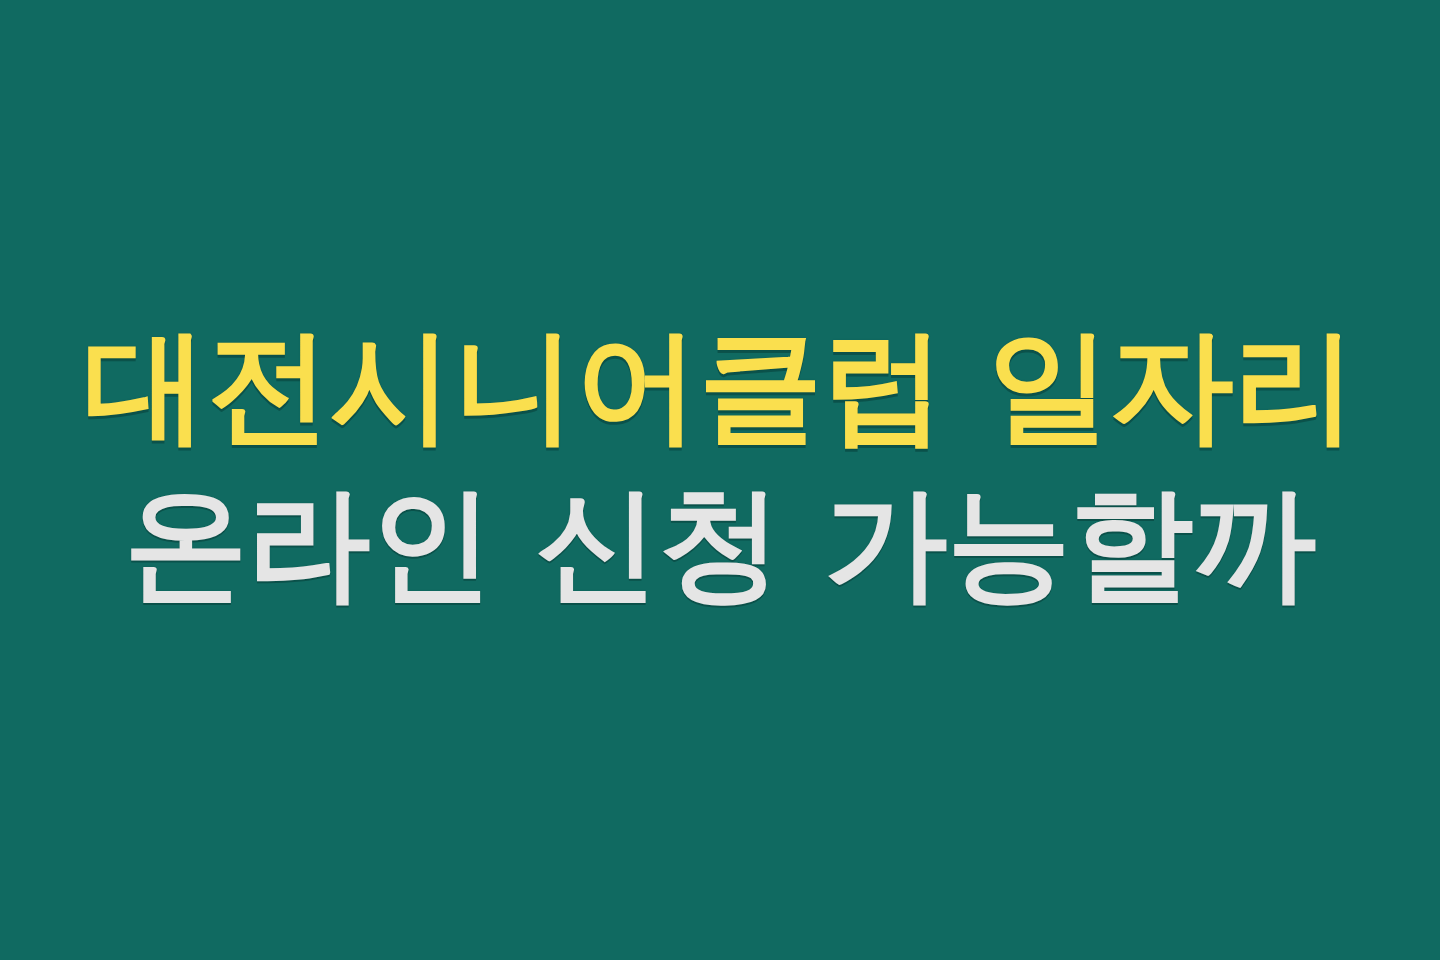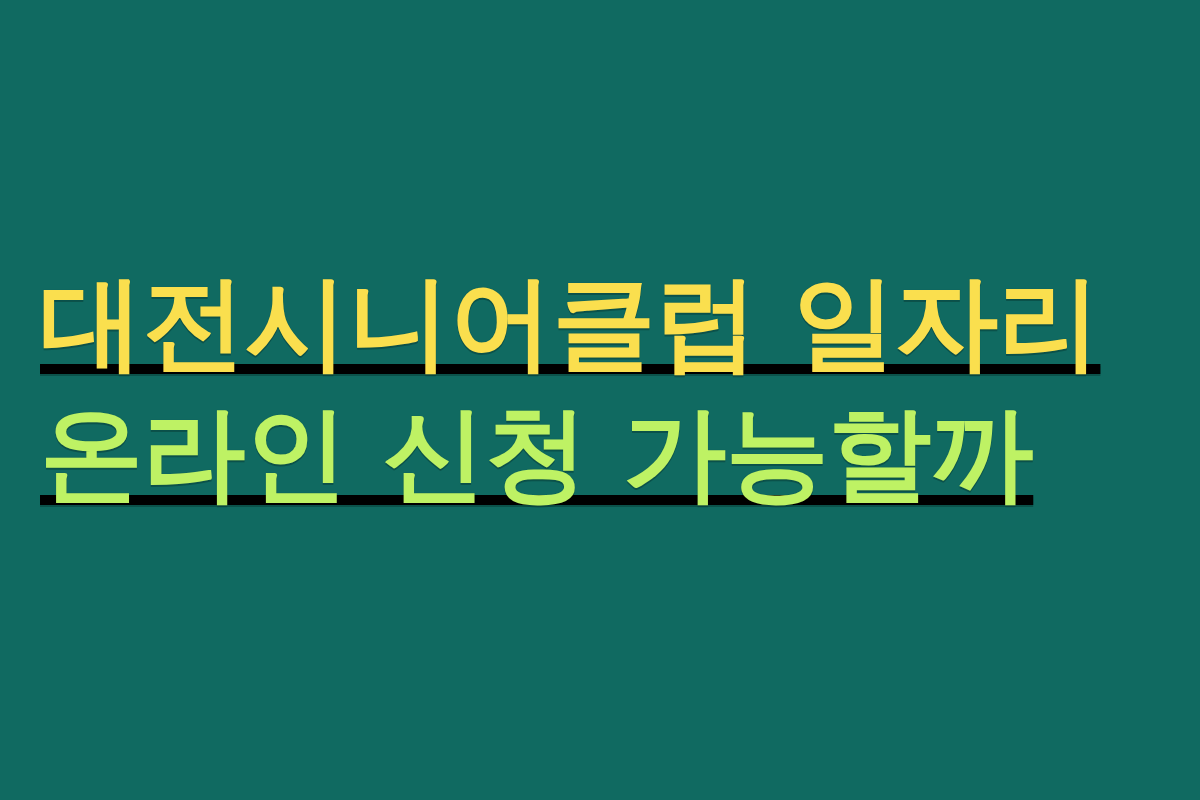--- a/index.html
+++ b/index.html
@@ -22,24 +22,24 @@
     width: 1200px;
     height: 800px;
     background: #106A61;
     display: flex;
     align-items: center;
     justify-content: center;
   }
 
   .headline-block {
     width: 100%;
+    text-align: center;
     padding: 0 40px;
     
     transform: translateY(-12px);
-    text-decoration: underline;
   }
 
   .headline-line {
     display: block;
     color: #FADF4E;
     font-family: "DejaVu Sans", sans-serif;
     font-weight: 700;
     font-size: 104px;
     line-height: 131px;
     letter-spacing: -0.5px;
@@ -54,17 +54,17 @@
 </style>
 </head>
 <body style="background: rgb(16, 106, 97);">
 
 <div class="thumbnail-canvas" style="background: rgb(16, 106, 97);">
 
   <div class="headline-block">
 
     <span class="headline-line headline-line-1" style="color: rgb(250, 223, 78);">대전시니어클럽 일자리</span>
 
-    <span class="headline-line headline-line-2" style="color: #bef264;">온라인 신청 가능할까</span>
+    <span class="headline-line headline-line-2" style="color: #e5e5e5;">온라인 신청 가능할까</span>
 
   </div>
 
 </div>
 
 </body></html>

